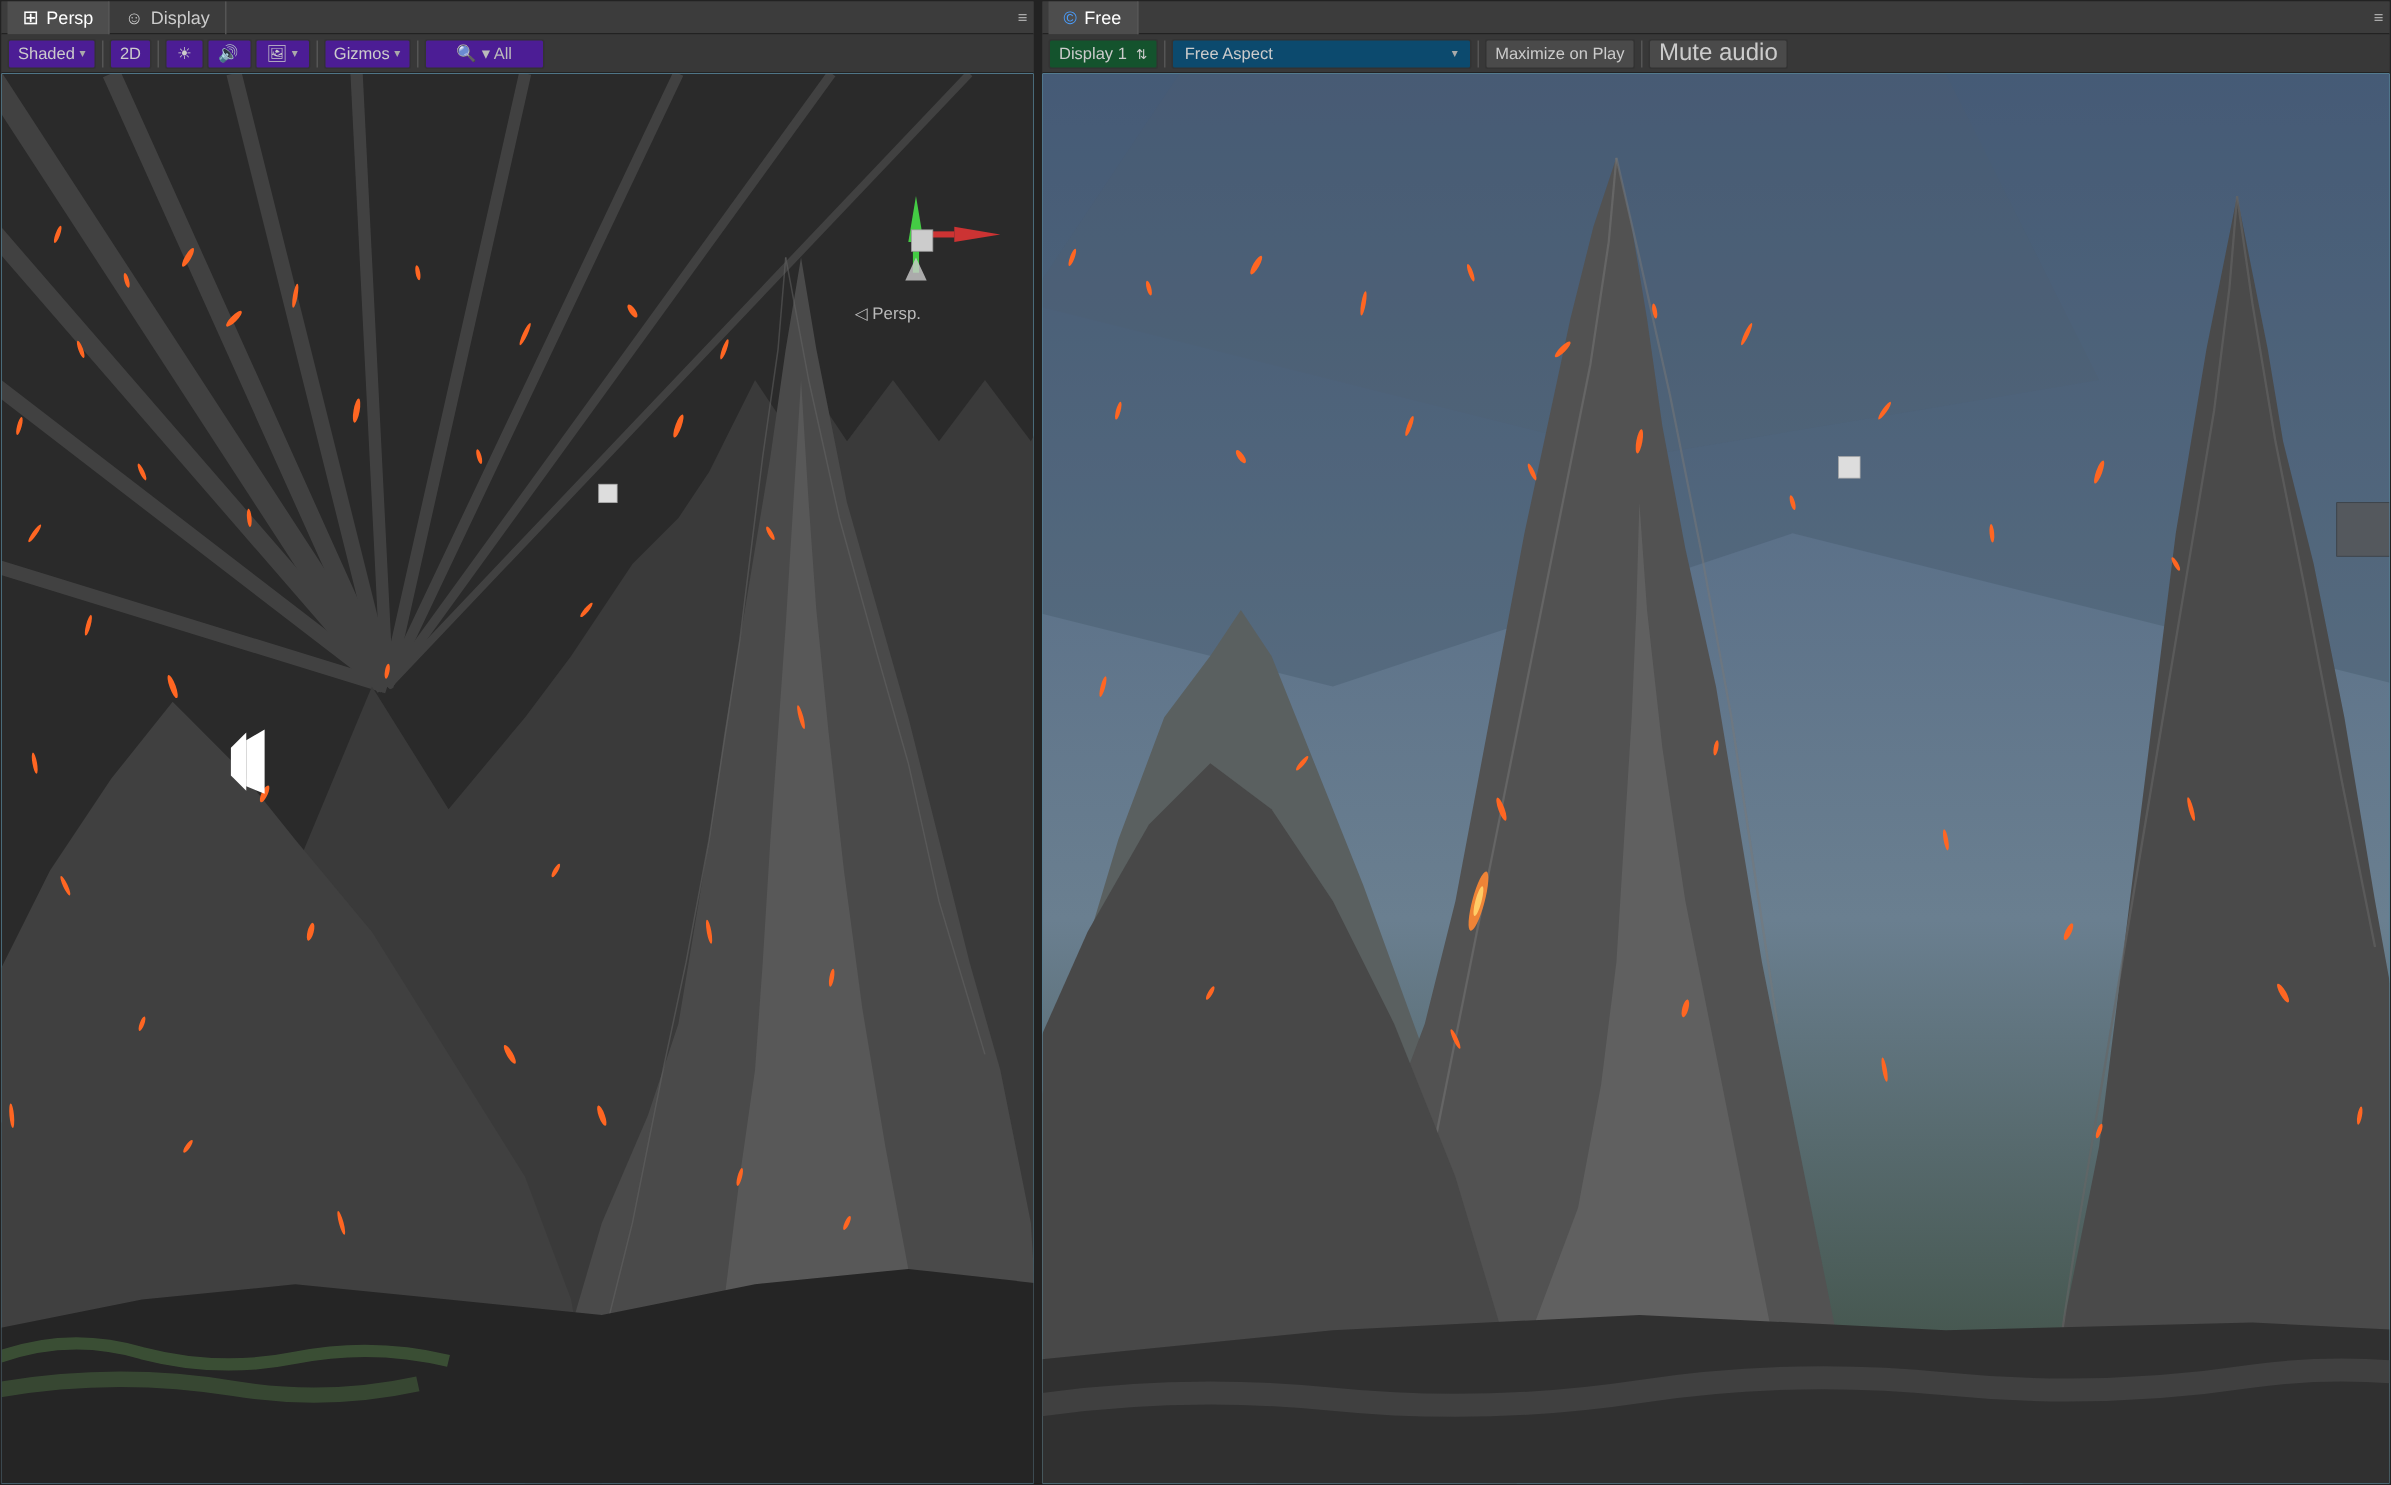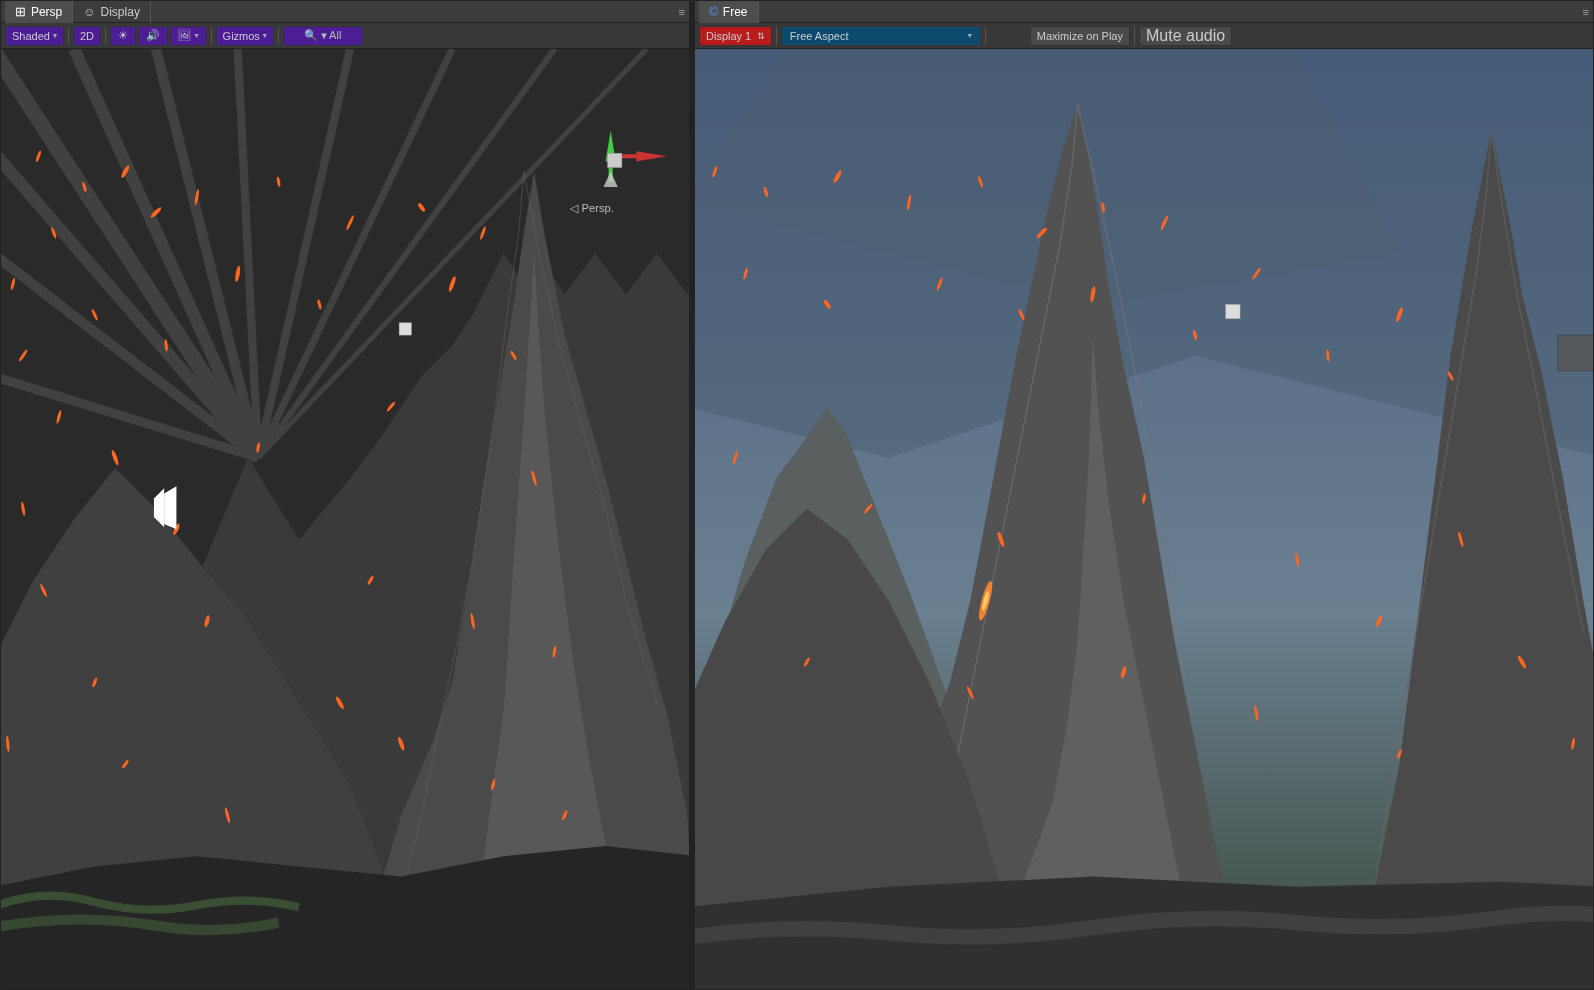--- a/index.html
+++ b/index.html
@@ -121,21 +121,21 @@
       background: #383838;
       height: 26px;
       padding: 0 4px;
       border-bottom: 1px solid #222;
       gap: 2px;
     }
 
     .display-btn {
       display: flex;
       align-items: center;
-      background: #b91c1c;
+      background: #14532d;
       border: 1px solid #333;
       color: #ccc;
       font-size: 11px;
       height: 20px;
       padding: 0 6px;
       cursor: pointer;
       border-radius: 2px;
       gap: 3px;
     }
 
@@ -158,21 +158,20 @@
       display: flex;
       align-items: center;
       background: #4a4a4a;
       border: 1px solid #333;
       color: #ccc;
       font-size: 11px;
       height: 20px;
       padding: 0 6px;
       cursor: pointer;
       border-radius: 2px;
-      margin-left: 40px;
     }
 
     .mute-btn {
       display: flex;
       align-items: center;
       background: #4a4a4a;
       border: 1px solid #333;
       color: #ccc;
       font-size: 16px;
       height: 20px;

